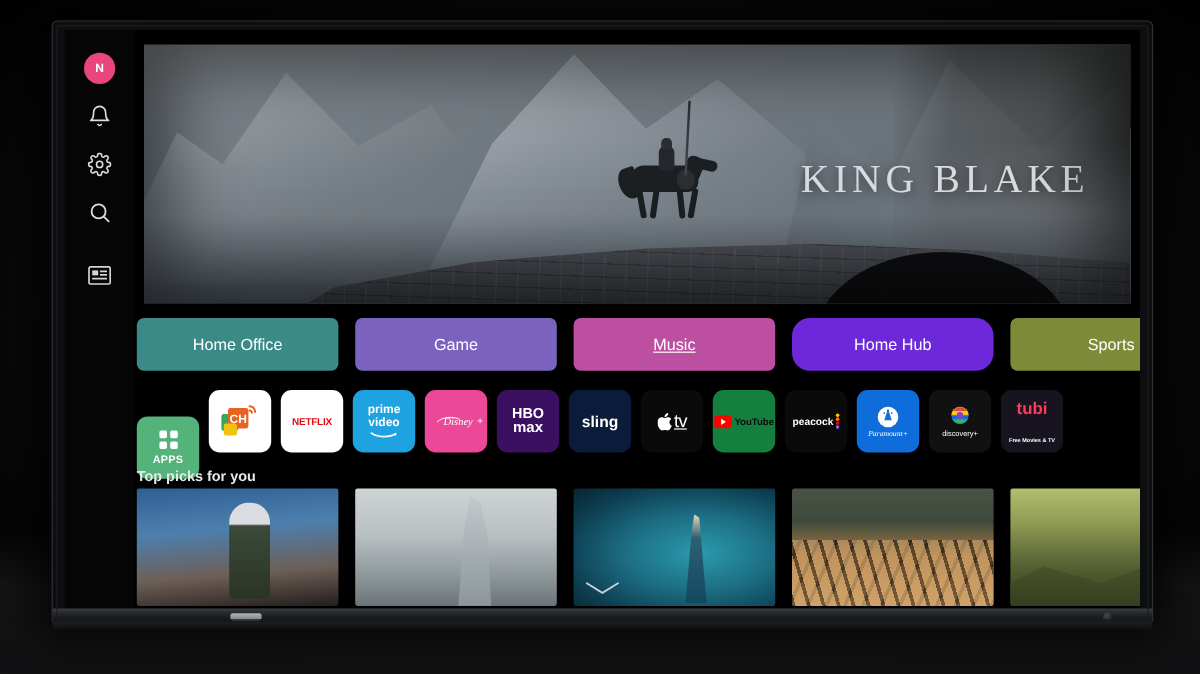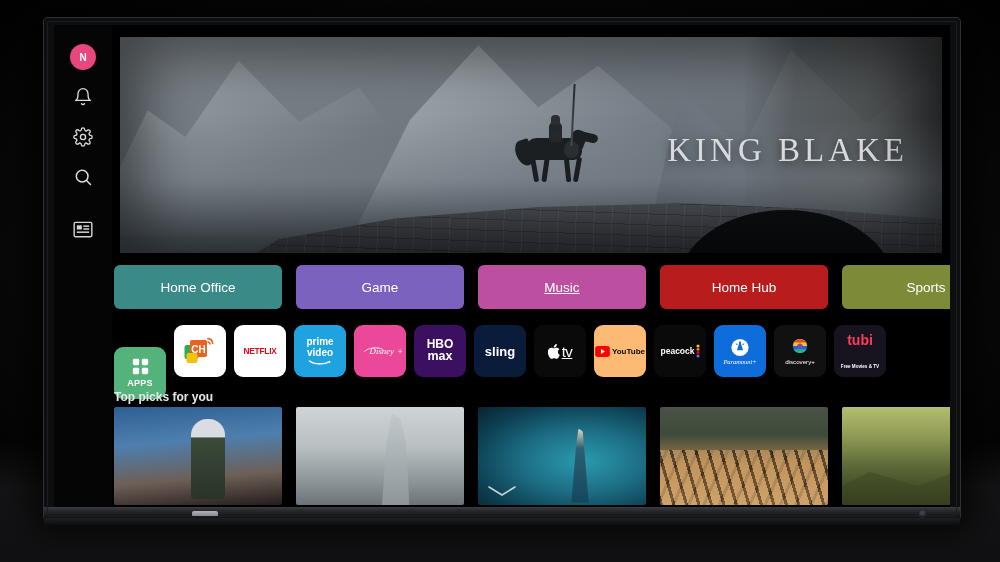--- a/index.html
+++ b/index.html
@@ -350,21 +350,21 @@
         <div id="tiles">
           <div class="tile" style="background: rgb(58, 138, 136);">
             <span>Home Office</span>
           </div>
           <div class="tile" style="background: rgb(123, 98, 191);">
             <span>Game</span>
           </div>
           <div class="tile" style="background: rgb(189, 79, 160); text-decoration: underline;">
             <span>Music</span>
           </div>
-          <div class="tile" style="background: #b91c1c;">
+          <div class="tile" style="background: #6d28d9; border-radius: 15px;">
             <span>Home Hub</span>
           </div>
           <div class="tile" style="background: rgb(125, 139, 56);">
             <span>Sports</span>
           </div>
         </div>
 
         <div id="apps">
 
           <div class="app" style="flex-direction: column; gap: 3px; background: rgb(84, 179, 122); margin-top: 22px;">
@@ -420,21 +420,21 @@
           </div>
 
           <div class="app" style="background: rgb(10, 10, 10);">
             <svg width="13" height="15" viewBox="0 0 14 16" style="margin-right:1px">
               <path d="M10.6 8.5c0-2 1.6-2.9 1.7-3-1-1.4-2.4-1.6-2.9-1.6-1.2-.1-2.4.7-3 .7-.6 0-1.6-.7-2.6-.7-1.3 0-2.6.8-3.3 2-1.4 2.4-.4 6 1 8 .7 1 1.5 2 2.5 2 1 0 1.4-.6 2.6-.6s1.5.6 2.6.6c1.1 0 1.8-1 2.4-2 .8-1.1 1.1-2.2 1.1-2.3 0 0-2.1-.8-2.1-3.1z" fill="#fff"></path>
               <path d="M8.7 2.6c.5-.7.9-1.6.8-2.6-.8 0-1.8.6-2.4 1.3-.5.6-1 1.6-.8 2.5.9.1 1.8-.5 2.4-1.2z" fill="#fff"></path>
             </svg>
             <span style="font-size:15px;color:#fff;letter-spacing:-.5px;text-decoration:underline;">tv</span>
           </div>
 
-          <div class="app" style="gap: 2px; background: #fdba74;">
+          <div class="app" style="gap: 2px; background: #15803d;">
             <svg width="15" height="11" viewBox="0 0 16 12">
               <rect width="16" height="12" rx="3" fill="#ff0000"></rect>
               <path d="M6.3 3.2l4.4 2.8-4.4 2.8z" fill="#fff"></path>
             </svg>
             <span style="font-size:8px;font-weight:bold;color:#0a0a0a;">YouTube</span>
           </div>
 
           <div class="app" style="gap: 1px; background: rgb(10, 10, 10);">
             <span style="font-size:8.5px;font-weight:bold;color:#fff;">peacock</span>
             <svg width="4" height="14" viewBox="0 0 4 14">

